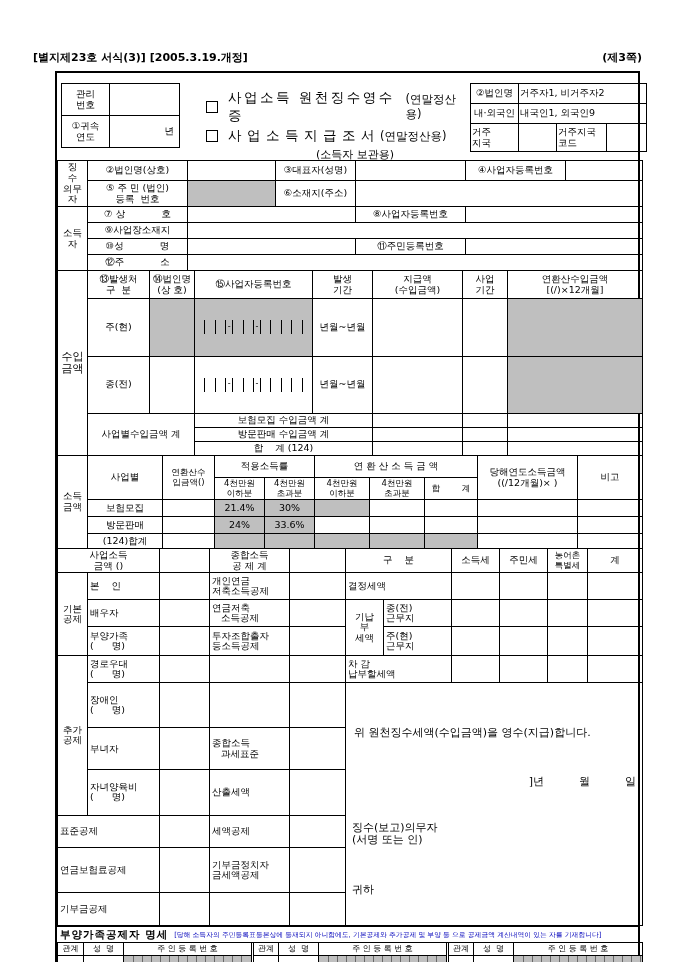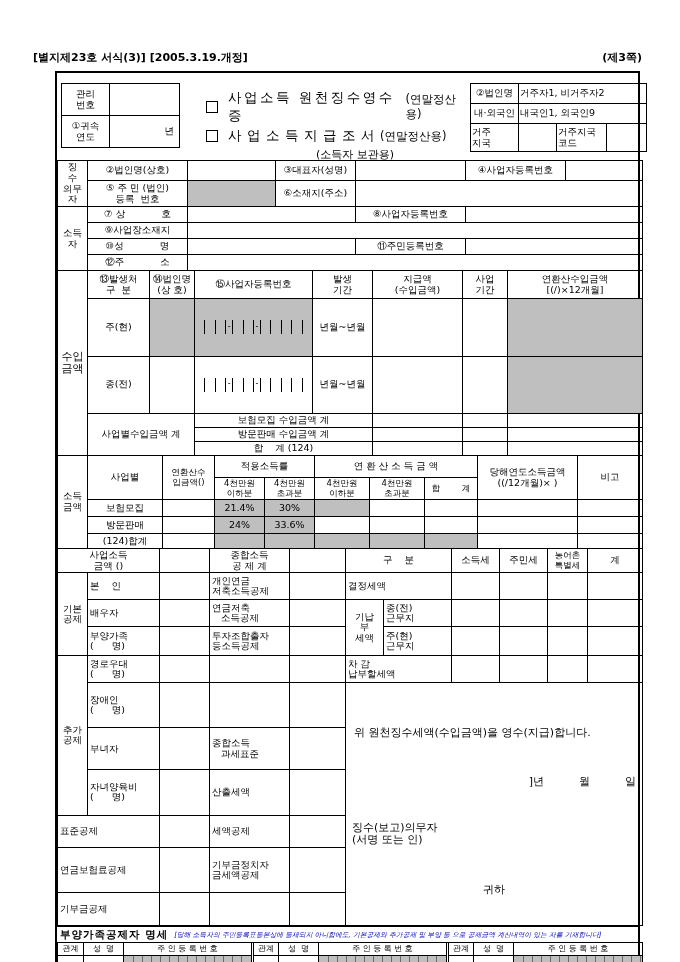--- a/index.html
+++ b/index.html
@@ -60,26 +60,26 @@
   .drow { display:flex; height:100%; min-height:14px; align-items:stretch; }
   .drow .d { flex:1; border-right:1px solid #000; }
   .drow .dash { width:7px; border-right:1px solid #000; display:flex; align-items:center; justify-content:center; font-size:8px; }
   .drow > :last-child { border-right:none; }
 
   
   .receipt { vertical-align:top; text-align:left; padding:8px 6px; }
   .receipt .r1 { font-size:11px; margin:14px 0 10px 2px; }
   .receipt .r2 { font-size:11px; text-align:right; margin:6px 0; }
   .receipt .r3 { font-size:11px; display:flex; justify-content:space-between; padding:6px 8px 0 0;flex-direction:column; }
-  .receipt .r4 { font-size:11px; text-align:center; margin-top:16px; }
+  .receipt .r4 { font-size:11px; margin-top:16px; }
 
   
   .dep-title { display:flex; align-items:center; border-top:2px solid #000; border-bottom:1px solid #000; height:18px; padding:0 3px; margin-top:-1px; }
   .dep-title .dt { font-size:10.5px; font-weight:bold; letter-spacing:1px; white-space:nowrap; }
-  .dep-title .dn { color: var(--note_blue, #0000bb); font-size:6.8px; margin-left:6px; white-space:nowrap; overflow:hidden;font-style:italic; }
+  .dep-title .dn { color: var(--note_blue, #0000bb); font-size:6.8px; margin-left:6px; white-space:nowrap; overflow:hidden; }
   .dep td { height:13px; font-size:8px; padding:0 1px; }
   .dep .grp-sep { border-left:3px double #000; }
   .regno { padding:0; background: var(--shade, #bfbfbf); }
   .dotgrid { height:100%; min-height:13px;
     background-image: repeating-linear-gradient(90deg, transparent 0 8px, rgba(0,0,0,0.45) 8px 9px);
   }
 </style>
 </head>
 <body>
 

